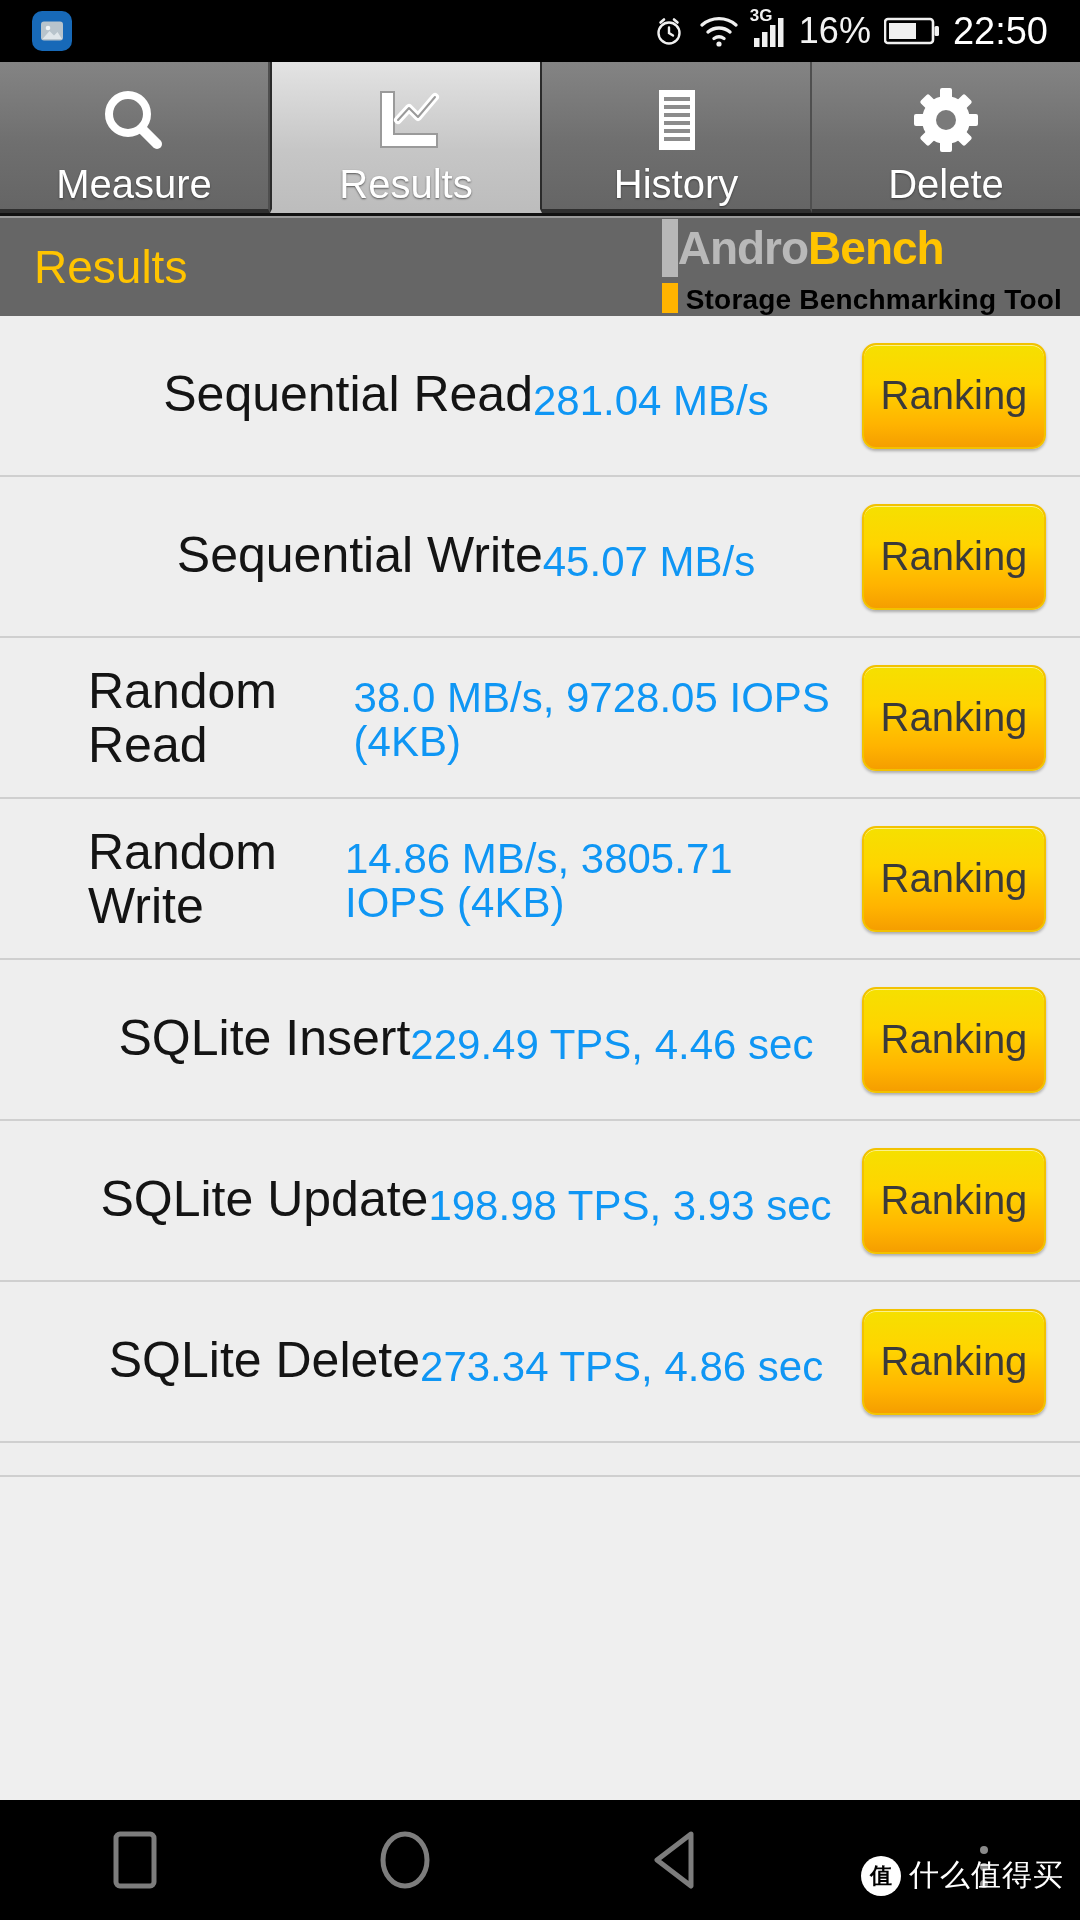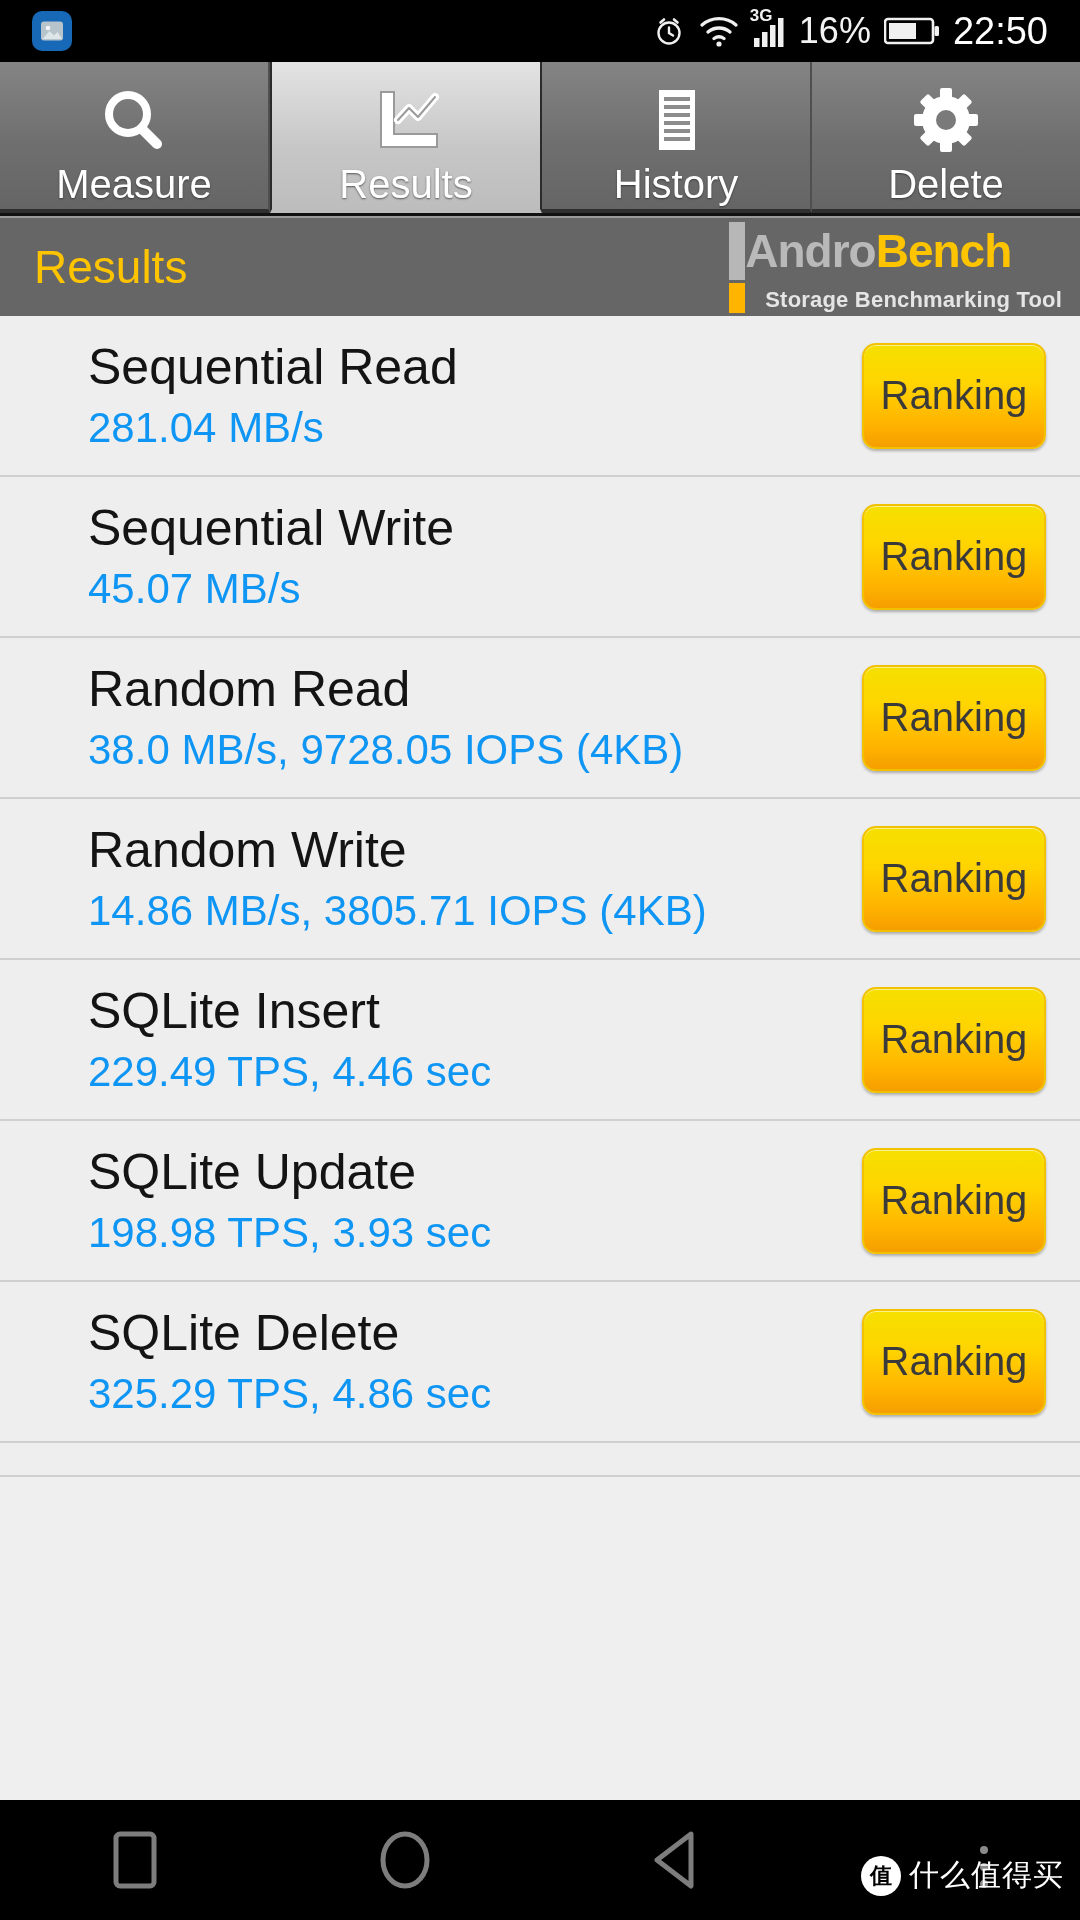--- a/index.html
+++ b/index.html
@@ -69,35 +69,35 @@
     position:relative;
   }
   .header-title { font-size:46px; color:#ffc400; }
   .logo { display:flex; align-items:center; gap:10px; }
   .logo-bar { width:16px; height:58px; background:#b7b7b7; }
   .logo-bar.orange { background:#ffb400; height:30px; width:16px; }
   .logo-main { font-size:46px; font-weight:700; letter-spacing:-1px; }
   .logo-main .andro { color:#b9b9b9; }
   .logo-main .bench { color:#ffc400; }
   .logo-sub {
-    font-size:22px; color:#e5e5e5; font-weight:700; margin-top:4px; letter-spacing:.2px;margin-left:12px;
+    font-size:28px; color:#000000; font-weight:700; margin-top:4px; letter-spacing:.2px;
   }
   .logo-col { display:flex; flex-direction:column; align-items:flex-start; }
   .logo-row1 { display:flex; align-items:center; gap:0; }
   .logo-row2 { display:flex; align-items:center; gap:8px; margin-top:3px; }
 
   
   .list { background:#eeeeee; }
   .row {
     height:161px; display:flex; align-items:center;
     padding:0 34px 0 88px;
     border-bottom:2px solid #cfcfcf;
     position:relative;
   }
-  .row-texts { flex:1; display:flex; flex-direction:column; justify-content:center; }
+  .row-texts { flex:1; display:flex; flex-direction:row; justify-content:center; }
   .row-title { font-size:50px; color:#141414; line-height:1.08; }
   .row-value { font-size:42px; color:#0f96f4; margin-top:12px; line-height:1.05; }
   .rank-btn {
     width:184px; height:106px; border-radius:14px;
     background:linear-gradient(180deg,#f5e000 0%, #ffd400 38%, #ffb300 78%, #f59e00 100%);
     border:2px solid #f2c200;
     box-shadow:0 2px 3px rgba(0,0,0,.28), inset 0 1px 0 rgba(255,255,255,.55);
     display:flex; align-items:center; justify-content:center;
     font-size:40px; color:#3a3a3a;
     margin-left:18px;
@@ -302,21 +302,21 @@
       <div class="row-texts">
         <span class="row-title">SQLite Update</span>
         <span class="row-value">198.98 TPS, 3.93 sec</span>
       </div>
       <div class="rank-btn">Ranking</div>
     </div>
 
     <div class="row row-last">
       <div class="row-texts">
         <span class="row-title">SQLite Delete</span>
-        <span class="row-value">325.29 TPS, 4.86 sec</span>
+        <span class="row-value">273.34 TPS, 4.86 sec</span>
       </div>
       <div class="rank-btn">Ranking</div>
     </div>
 
     <div class="tail"></div>
   </div>
 
   <div class="navbar">
     <div class="nav-btn">
       <span>

